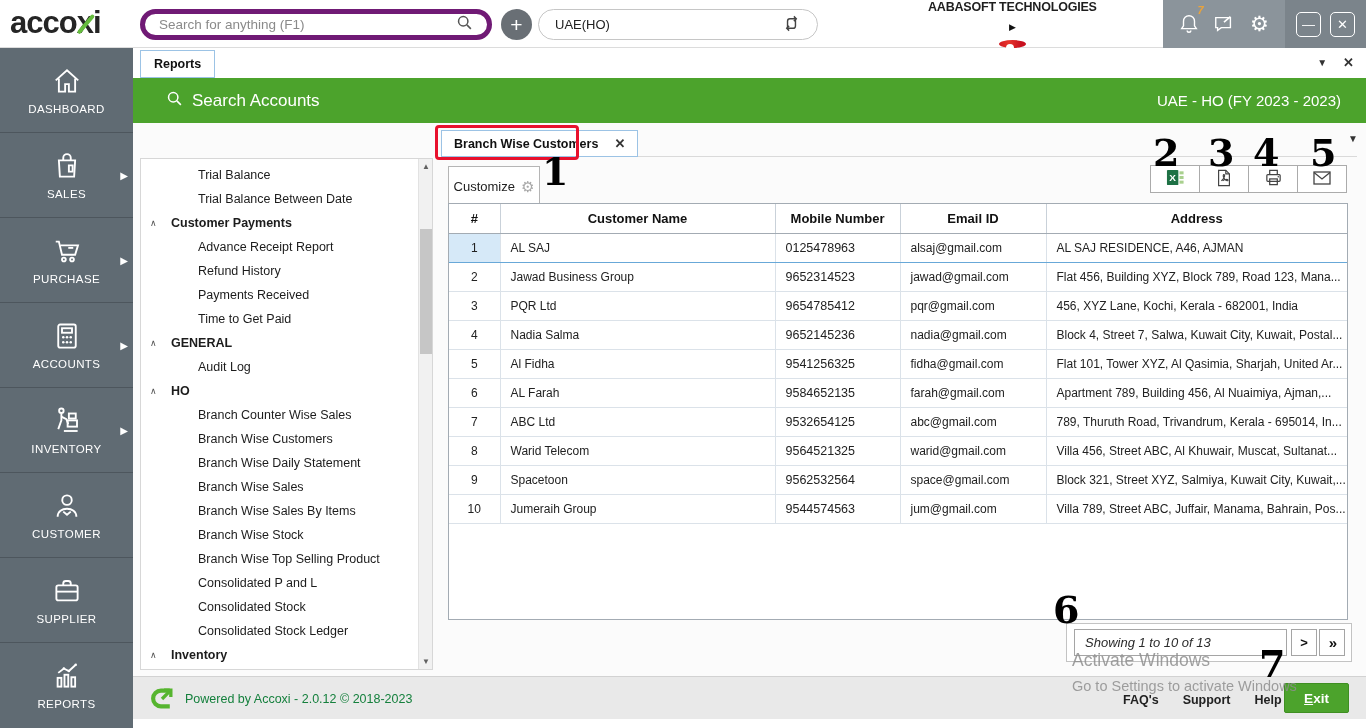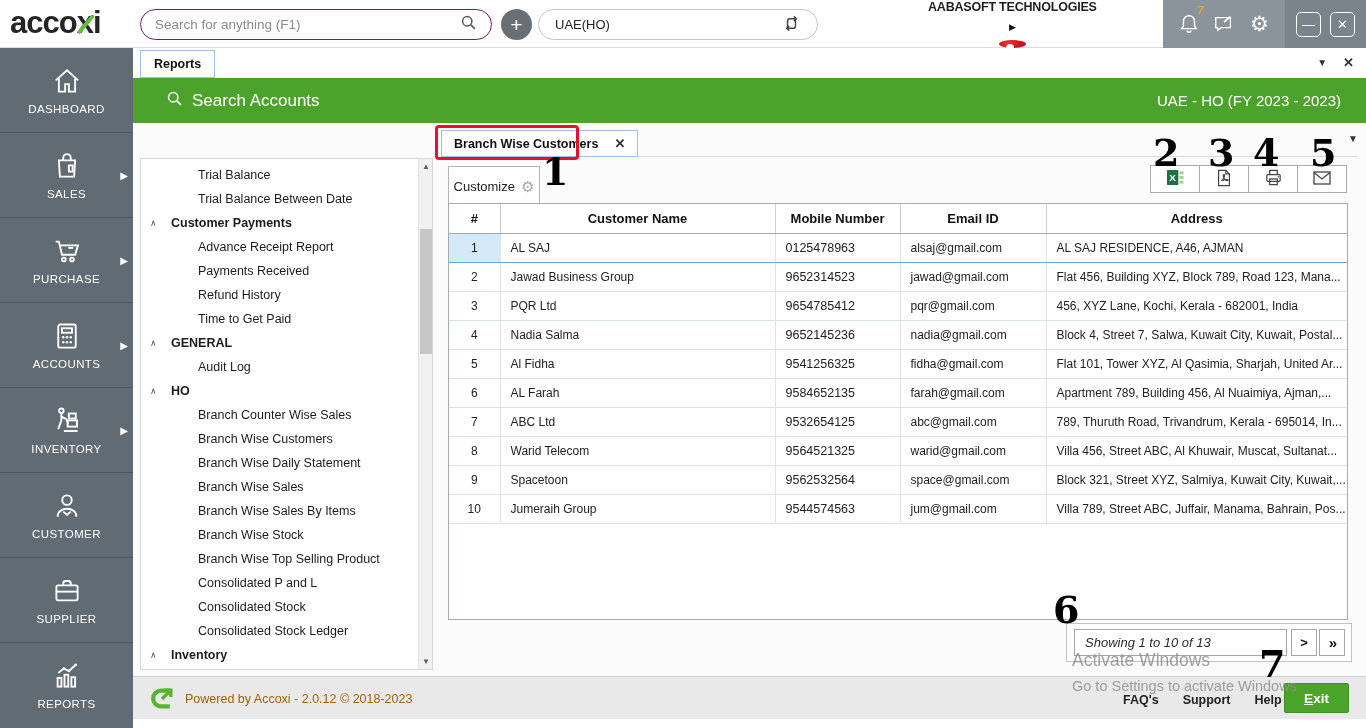--- a/index.html
+++ b/index.html
@@ -4,21 +4,21 @@
 <style>
   * { margin:0; padding:0; box-sizing:border-box; }
   body { font-family:"Liberation Sans", sans-serif; background:#fff; }
   .app { position:relative; width:1366px; height:728px; overflow:hidden; background:#fff; }
 
   
   .topbar { position:absolute; left:0; top:0; width:1366px; height:48px; background:#fff; border-bottom:1px solid #dcdcdc; z-index:10; }
   .logo { position:absolute; left:10px; top:5px; font-size:31px; font-weight:800; letter-spacing:-1px; color:#252525; }
   .logo .x { position:relative; display:inline-block; }
   .logo .x i { position:absolute; left:7px; top:7px; width:3.5px; height:24px; background:#66bd3e; transform:rotate(40deg); border-radius:2px; }
-  .search-pill { position:absolute; left:140px; top:9px; width:352px; height:31px; border:1px solid #701a75; border-radius:17px; background:#fff; display:flex; align-items:center; padding:0 14px; }
+  .search-pill { position:absolute; left:140px; top:9px; width:352px; height:31px; border:5px solid #701a75; border-radius:17px; background:#fff; display:flex; align-items:center; padding:0 14px; }
   .search-pill input { flex:1; border:none; outline:none; font-size:13.5px; color:#555; background:transparent; font-family:inherit; }
   .search-pill input::placeholder { color:#8a8a8a; }
   .plus-btn { position:absolute; left:501px; top:9px; width:31px; height:31px; border-radius:50%; background:#696f75; color:#fff; border:none; font-size:21px; line-height:28px; text-align:center; cursor:pointer; }
   .branch-pill { position:absolute; left:538px; top:9px; width:280px; height:31px; border:1px solid #c6c6c6; border-radius:17px; display:flex; align-items:center; padding:0 16px; font-size:13px; color:#222; }
   .branch-pill .spacer { flex:1; }
   .company { position:absolute; left:928px; top:0; height:48px; display:flex; align-items:center; gap:8px;flex-direction:column; }
   .company .cname { font-size:12.5px; font-weight:700; color:#1e1e1e; letter-spacing:-0.2px; }
   .company .caret { font-size:9px; color:#111; }
   .avatar { width:27px; height:27px; border-radius:50%; background:radial-gradient(circle at 35% 35%, #e8352a 0%, #c8101e 70%); position:relative; }
   .avatar::after { content:""; position:absolute; left:7px; top:4px; width:8px; height:8px; border-radius:50%; background:#fff; }
@@ -96,21 +96,21 @@
   
   .pag-outer { position:absolute; left:1066px; top:623px; width:286px; height:39px; border:1px solid #c3c3c3; background:#fff; z-index:6; }
   .pag-showing { position:absolute; left:1074px; top:629px; width:213px; height:27px; border:1px solid #a5a5a5; font-size:13px; font-style:italic; color:#2a2a2a; line-height:25px; padding-left:10px; background:#fff; z-index:7; }
   .pag-btn { position:absolute; top:629px; width:26px; height:27px; border:1px solid #a5a5a5; background:#fff; font-weight:700; color:#111; text-align:center; cursor:pointer; z-index:7; font-family:inherit; }
   .pag-next { left:1291px; font-size:13px; }
   .pag-last { left:1319px; font-size:15px; letter-spacing:-2px; }
 
   
   .footer { position:absolute; left:133px; top:676px; width:1233px; height:43px; background:var(--footer-bg); border-top:1px solid #d2d2d2; z-index:8; }
   .f-logo { position:absolute; left:17px; top:9px; }
-  .f-powered { position:absolute; left:52px; top:15px; font-size:12.5px; color:#a16207; }
+  .f-powered { position:absolute; left:52px; top:15px; font-size:12.5px; color:#15803d; }
   .f-links { position:absolute; left:990px; top:16px; display:flex; gap:24px; }
   .f-links span { font-size:12.5px; font-weight:600; color:#222; cursor:pointer; }
   .exit-btn { position:absolute; left:1151px; top:6px; width:65px; height:30px; background:var(--brand-green); border:1px solid #3f8f22; border-radius:2px; color:#fff; font-size:13.5px; font-weight:700; cursor:pointer; font-family:inherit; }
 
   
   .watermark { position:absolute; left:1072px; top:650px; z-index:30; pointer-events:none; color:#8f8f8f; opacity:0.85; }
   .wm1 { font-size:17.5px; }
   .wm2 { font-size:14.5px; margin-top:7px; }
   .ann { position:absolute; font-family:"DejaVu Serif", serif; font-weight:700; font-size:38px; color:#000; z-index:40; pointer-events:none; line-height:1; }
   .ann-1 { left:542px; top:153px; }
@@ -300,22 +300,22 @@
   </div>
 
   <div class="content-bg"></div>
 
   <div class="rp-list">
     <div id="rp-items">
         <div class="rp-row child"><span>Trial Balance</span></div>
         <div class="rp-row child"><span>Trial Balance Between Date</span></div>
         <div class="rp-row section"><span class="chev">∧</span><span>Customer Payments</span></div>
         <div class="rp-row child"><span>Advance Receipt Report</span></div>
+        <div class="rp-row child"><span>Refund History</span></div>
         <div class="rp-row child"><span>Payments Received</span></div>
-        <div class="rp-row child"><span>Refund History</span></div>
         <div class="rp-row child"><span>Time to Get Paid</span></div>
         <div class="rp-row section"><span class="chev">∧</span><span>GENERAL</span></div>
         <div class="rp-row child"><span>Audit Log</span></div>
         <div class="rp-row section"><span class="chev">∧</span><span>HO</span></div>
         <div class="rp-row child"><span>Branch Counter Wise Sales</span></div>
         <div class="rp-row child"><span>Branch Wise Customers</span></div>
         <div class="rp-row child"><span>Branch Wise Daily Statement</span></div>
         <div class="rp-row child"><span>Branch Wise Sales</span></div>
         <div class="rp-row child"><span>Branch Wise Sales By Items</span></div>
         <div class="rp-row child"><span>Branch Wise Stock</span></div>

